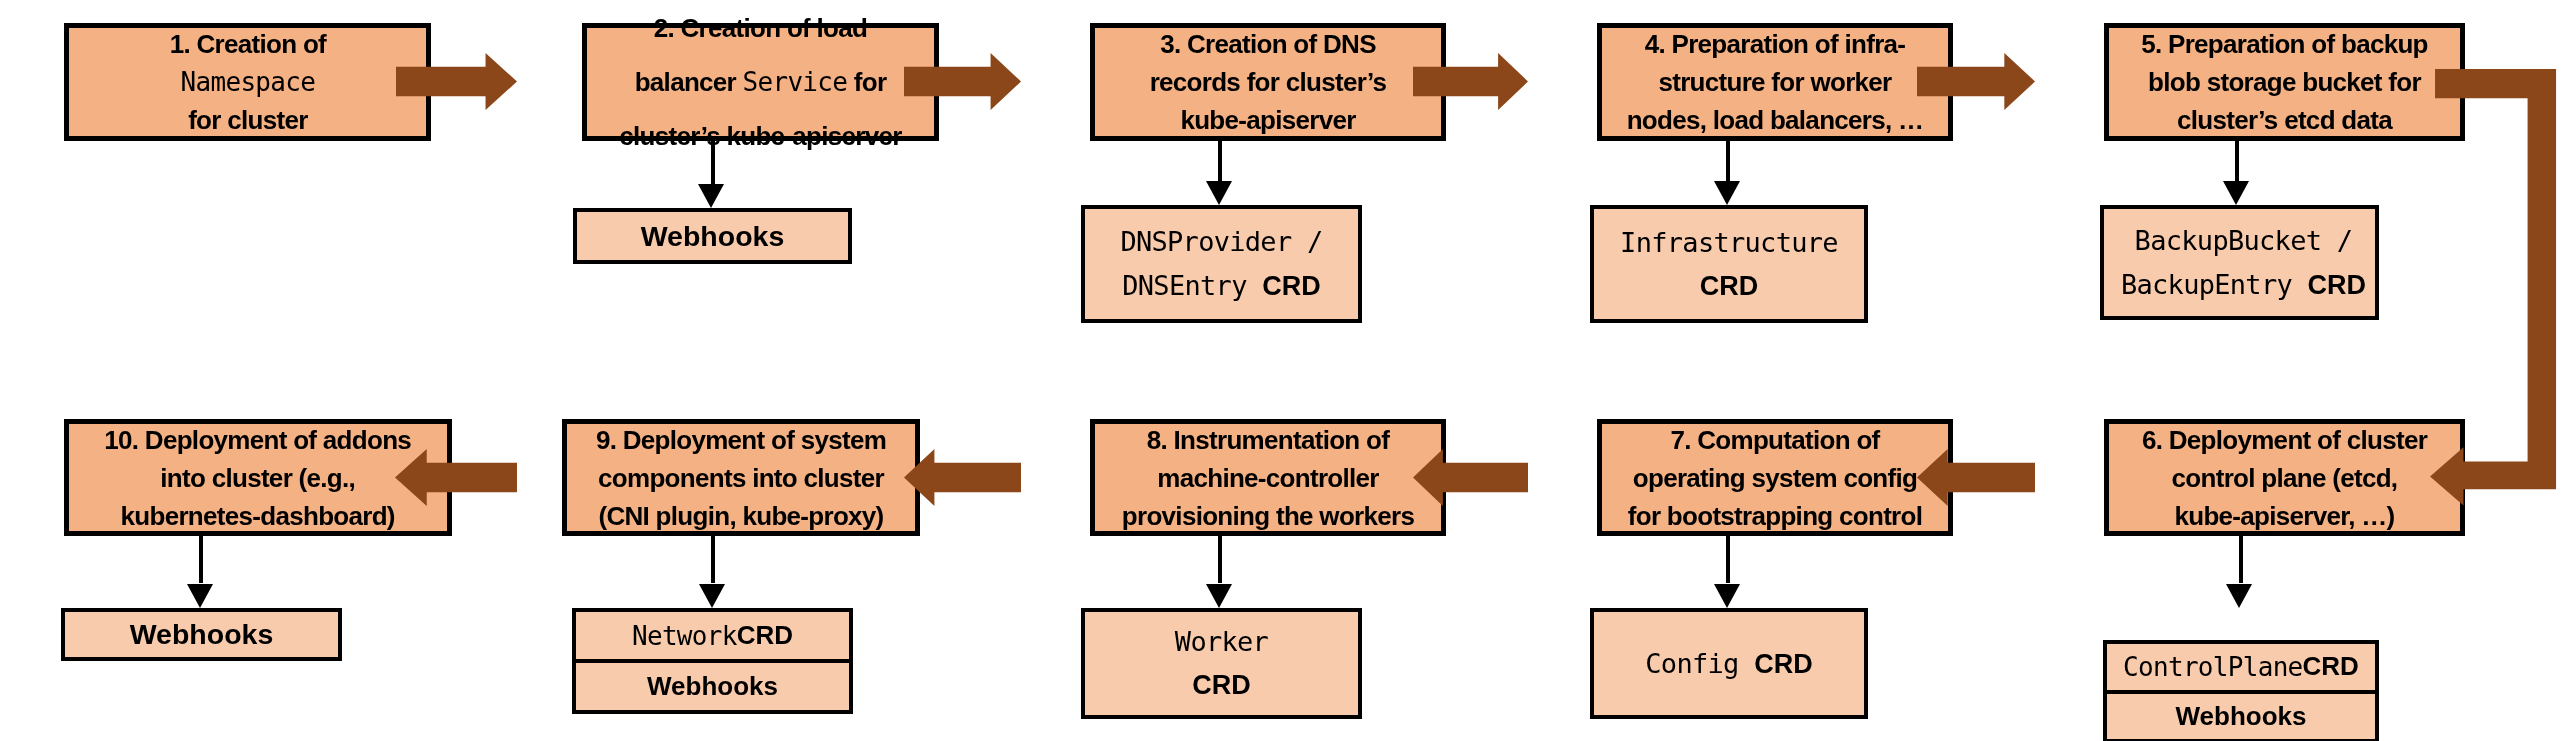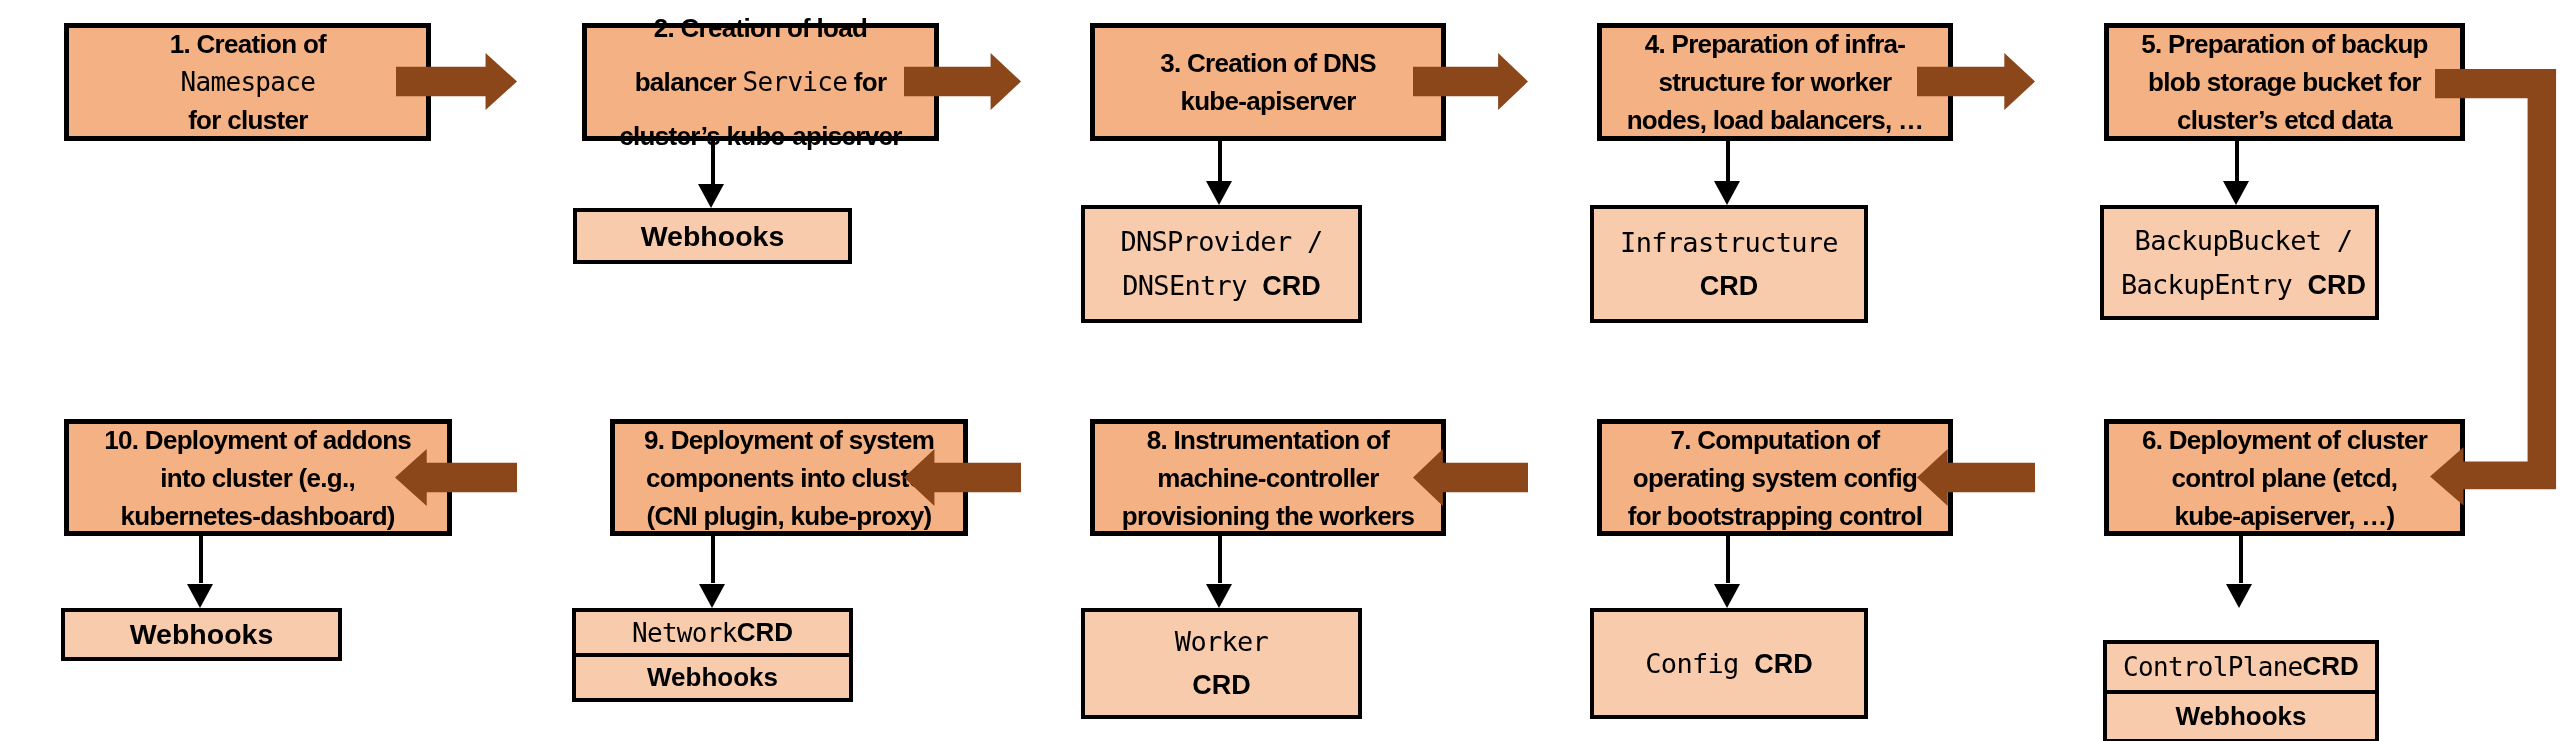--- a/index.html
+++ b/index.html
@@ -41,20 +41,21 @@
   </div>
 
   <div class="stepbox" style="left:534px;top:23px;width:357px;height:118px;gap:16px;">
     <div class="line"><span>2. Creation of load</span></div>
     <div class="line"><span>balancer </span><span class="m">Service</span><span> for</span></div>
     <div class="line"><span>cluster’s kube-apiserver</span></div>
   </div>
 
   <div class="stepbox" style="left:1042px;top:23px;width:356px;height:118px;">
     <div class="line"><span>3. Creation of DNS</span></div>
+    <div class="line"><span>records for cluster’s</span></div>
     <div class="line"><span>kube-apiserver</span></div>
   </div>
 
   <div class="stepbox" style="left:1549px;top:23px;width:356px;height:118px;">
     <div class="line"><span>4. Preparation of infra-</span></div>
     <div class="line"><span>structure for worker</span></div>
     <div class="line"><span>nodes, load balancers, …</span></div>
   </div>
 
   <div class="stepbox" style="left:2056px;top:23px;width:361px;height:118px;">
@@ -74,21 +75,21 @@
     <div class="line"><span>operating system config</span></div>
     <div class="line"><span>for bootstrapping control</span></div>
   </div>
 
   <div class="stepbox" style="left:1042px;top:419px;width:356px;height:117px;">
     <div class="line"><span>8. Instrumentation of</span></div>
     <div class="line"><span>machine-controller</span></div>
     <div class="line"><span>provisioning the workers</span></div>
   </div>
 
-  <div class="stepbox" style="left:562px;top:419px;width:358px;height:117px;">
+  <div class="stepbox" style="left:514px;top:419px;width:358px;height:117px;">
     <div class="line"><span>9. Deployment of system</span></div>
     <div class="line"><span>components into cluster</span></div>
     <div class="line"><span>(CNI plugin, kube-proxy)</span></div>
   </div>
 
   <div class="stepbox" style="left:15.7px;top:419px;width:388px;height:117px;">
     <div class="line"><span>10. Deployment of addons</span></div>
     <div class="line"><span>into cluster (e.g.,</span></div>
     <div class="line"><span>kubernetes-dashboard)</span></div>
   </div>
@@ -124,21 +125,21 @@
 
   <div class="subbox" style="left:1590px;top:608px;width:278px;height:111px;">
     <div class="line"><span class="m">Config </span><span>CRD</span></div>
   </div>
 
   <div class="subbox" style="left:1081px;top:608px;width:281px;height:111px;">
     <div class="line"><span class="m">Worker</span></div>
     <div class="line"><span>CRD</span></div>
   </div>
 
-  <div class="substack" style="left:572px;top:608px;width:281px;height:94px;">
+  <div class="substack" style="left:572px;top:608px;width:281px;height:106px;">
     <div class="row">
         <span class="m">Network </span>
         <span>CRD</span>
       </div>
     <div class="row">
         <span>Webhooks</span>
       </div>
   </div>
 
   <div class="subbox" style="left:61px;top:608px;width:281px;height:53px;font-size:28.5px;">

